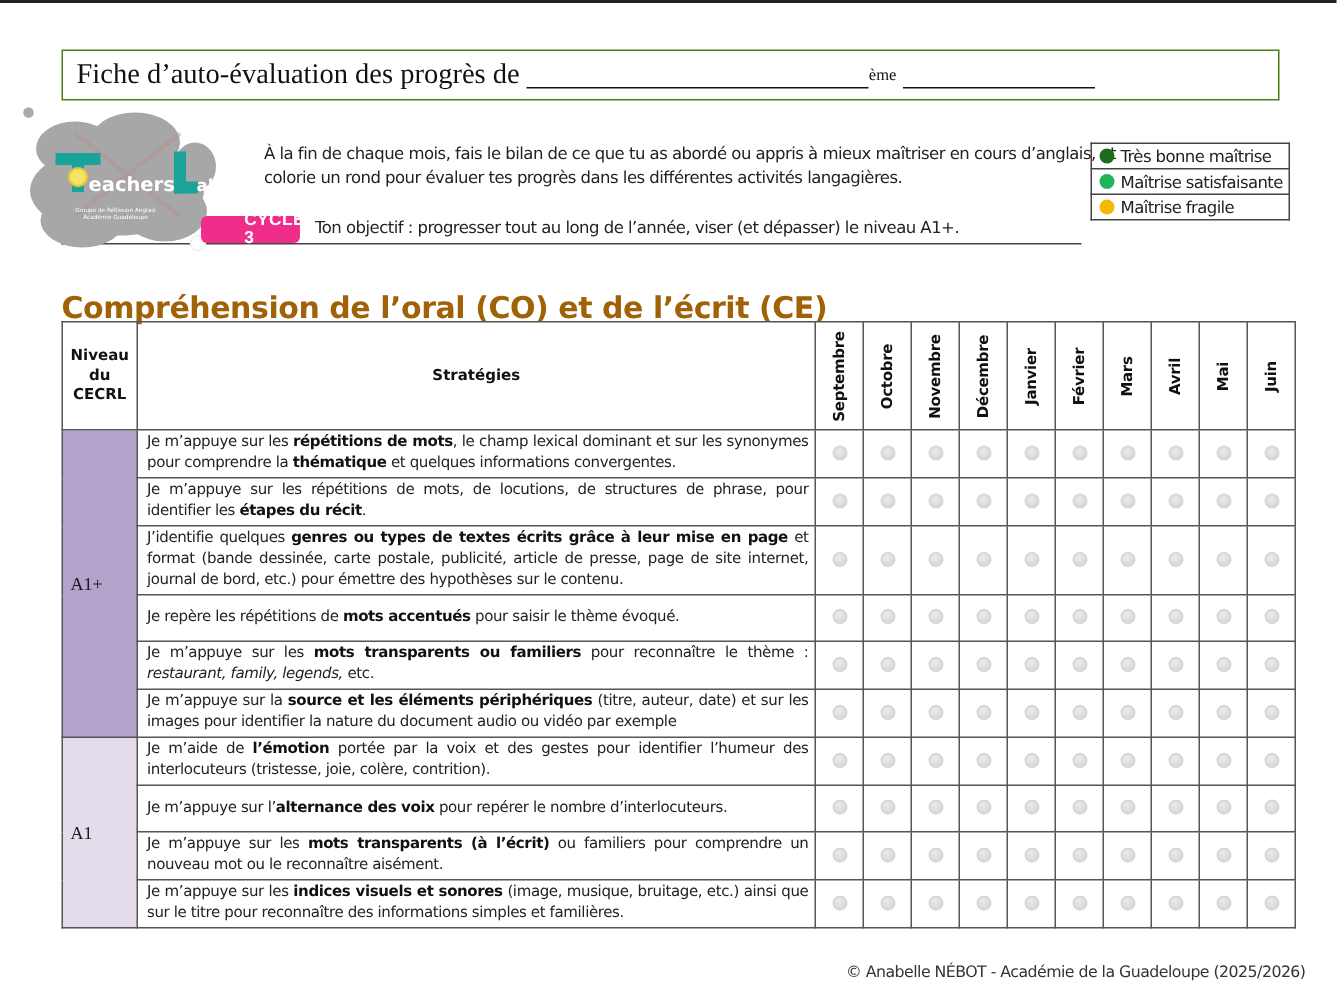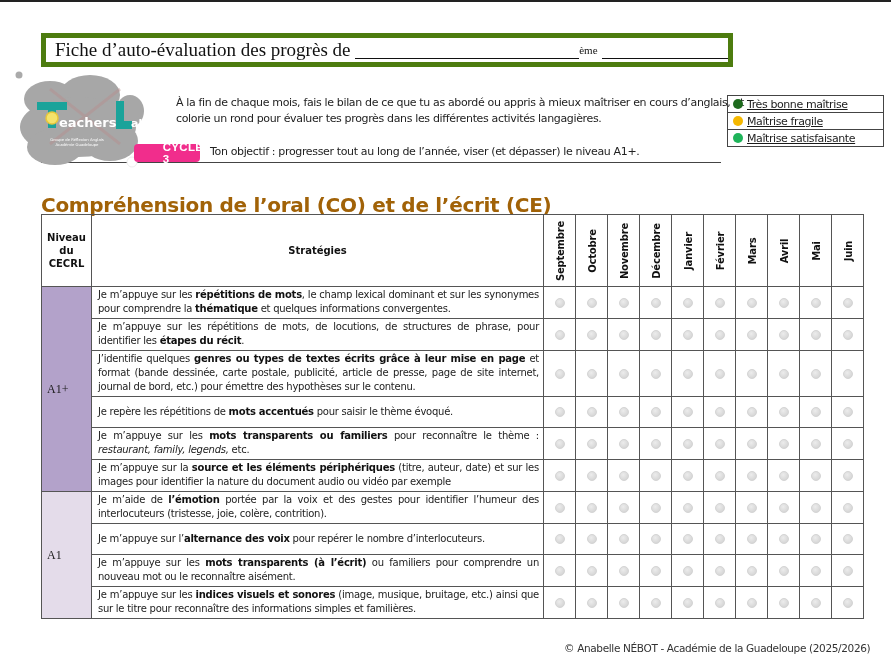--- a/index.html
+++ b/index.html
@@ -2,22 +2,22 @@
 <html><head>
 <meta charset="utf-8">
 <style>
   * { box-sizing: border-box; margin: 0; padding: 0; }
   body {
     width: 891px; height: 669px; background: #ffffff; position: relative;
     font-family: "Liberation Sans", sans-serif; color: #1a1a1a; overflow: hidden;
   }
   .topline { position: absolute; left: 0; top: 0; width: 891px; height: 2px; background: #222; }
   .title-box {
-    position: absolute; left: 41px; top: 33px; width: 692px; height: 34px;
-    border: 5px solid #4d7c0f; display: flex; align-items: center; padding-left: 9px;
+    position: absolute; left: 41px; top: 33px; width: 812px; height: 34px;
+    border: 1px solid #4d7c0f; display: flex; align-items: center; padding-left: 9px;
     font-family: "Liberation Serif", "DejaVu Serif", serif; font-size: 19px; color: #111;
     white-space: nowrap;
   }
   .title-box .blank { display: inline-block; border-bottom: 1px solid #111; height: 18px; vertical-align: baseline; }
   .title-box sup { font-size: 11px; vertical-align: super; line-height: 0; }
 
   .header-box {
     position: absolute; left: 41px; top: 88px; width: 680px; height: 75px;
     border-bottom: 1.5px solid #444; border-left: 1.5px solid #444;
   }
@@ -31,21 +31,21 @@
   .cycle-badge {
     position: absolute; left: 134px; top: 144px; width: 66px; height: 18px; background: #f12d8c; color: #fff;
     border-radius: 4px; font-weight: bold; font-size: 11.5px; display: flex; align-items: center; justify-content: center;
     font-family: "Liberation Sans", sans-serif; letter-spacing: 0.3px; padding-left: 32px;
   }
   .objective {
     position: absolute; left: 210px; top: 145px; font-size: 11px; color: #222;
     font-family: "DejaVu Sans", sans-serif; letter-spacing: -0.35px;
   }
   .legend {
-    position: absolute; left: 727px; top: 95px; width: 157px; border-collapse: collapse; text-decoration: underline;
+    position: absolute; left: 727px; top: 95px; width: 133px; border-collapse: collapse;
   }
   .legend td {
     border: 1px solid #444; height: 17px; font-size: 11px; padding: 0 0 0 5px; white-space: nowrap;
     font-family: "DejaVu Sans", sans-serif; letter-spacing: -0.4px; color: #222;
   }
   .legend .dot { display: inline-block; width: 10px; height: 10px; border-radius: 50%; margin-right: 4px; vertical-align: -1px; }
 
   .section-title {
     position: absolute; left: 41px; top: 193px; font-size: 20px; font-weight: bold; color: #a16207;
     font-family: "DejaVu Sans", sans-serif; letter-spacing: -0.3px;
@@ -120,24 +120,24 @@
 <div class="intro">À la fin de chaque mois, fais le bilan de ce que tu as abordé ou appris à mieux maîtriser en cours d’anglais, et colorie un rond pour évaluer tes progrès dans les différentes activités langagières.</div>
 <div class="cycle-badge">CYCLE 3</div>
 <div class="objective">Ton objectif : progresser tout au long de l’année, viser (et dépasser) le niveau A1+.</div>
 
 <table class="legend">
   <tbody>
       <tr>
         <td><span class="dot" style="background:#1e6b1e"></span><span>Très bonne maîtrise</span></td>
       </tr>
   <tr>
+        <td><span class="dot" style="background:#1fb45a"></span><span>Maîtrise satisfaisante</span></td>
+      </tr>
+  <tr>
         <td><span class="dot" style="background:#f5b800"></span><span>Maîtrise fragile</span></td>
-      </tr>
-  <tr>
-        <td><span class="dot" style="background:#1fb45a"></span><span>Maîtrise satisfaisante</span></td>
       </tr>
 </tbody>
   </table>
 
 <div class="section-title">Compréhension de l’oral (CO) et de l’écrit (CE)</div>
 
 <table class="main">
   <thead>
     <tr>
       <th class="lvl-h">

